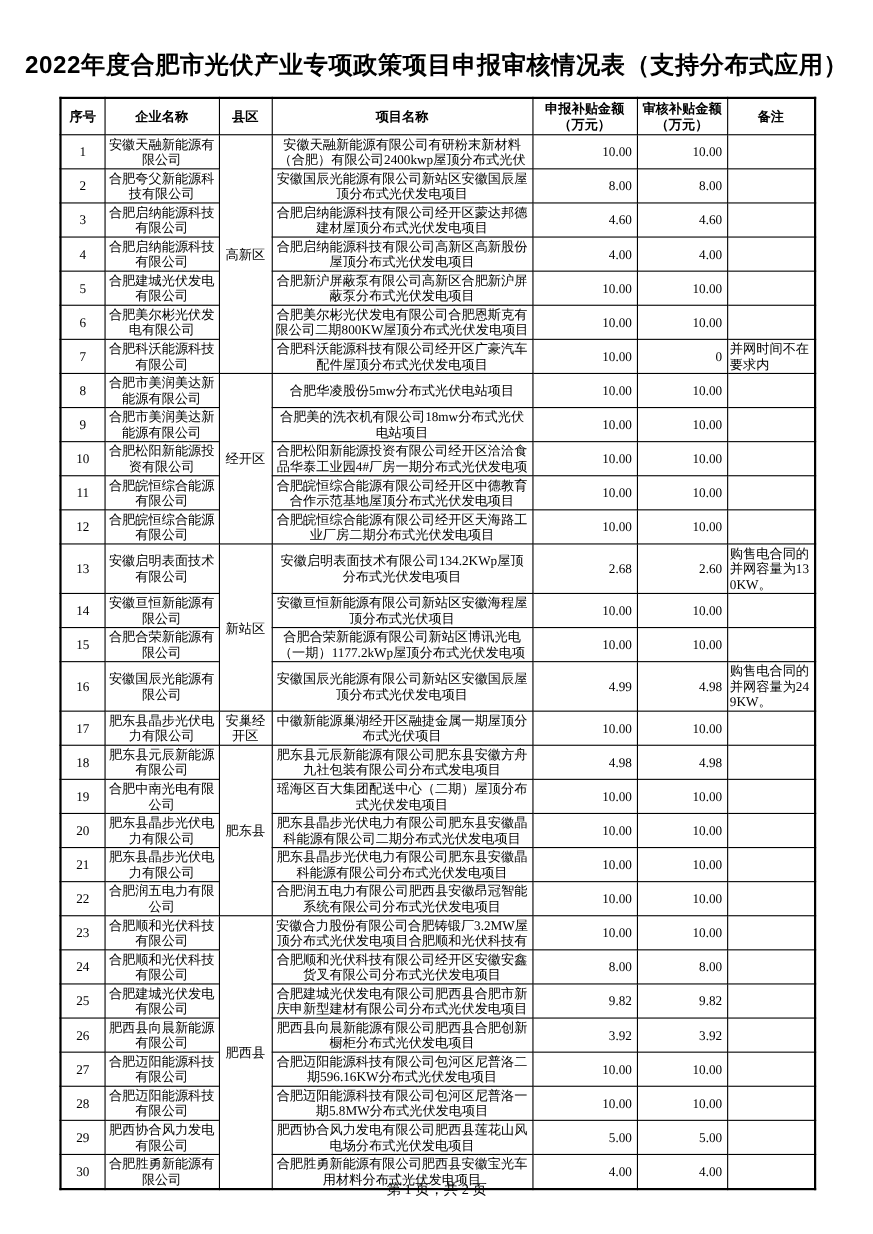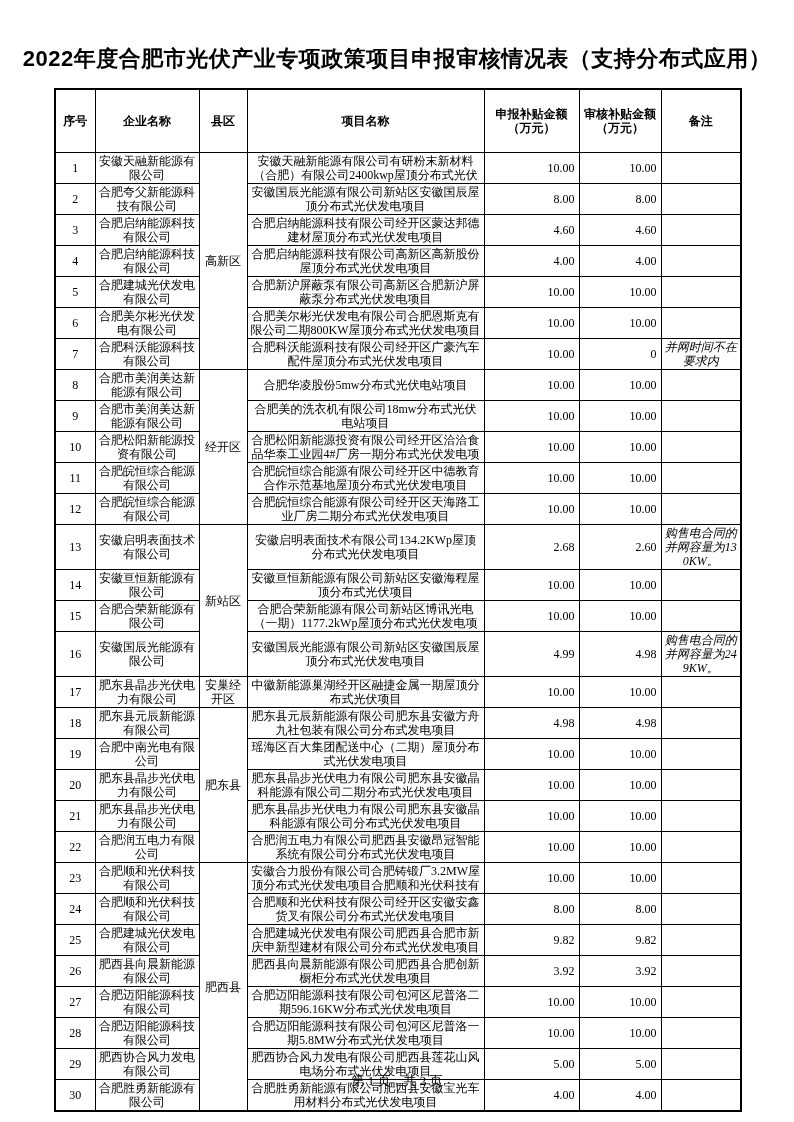--- a/index.html
+++ b/index.html
@@ -34,29 +34,29 @@
     padding:1px 2px;
     vertical-align:middle;
     overflow:hidden;
     word-break:break-all;
   }
   .review-table th {
     font-weight:bold;
     text-align:center;
     white-space:pre-line;
     height:28px;
-    padding:17px 1px;
+    padding:2px 1px;
     font-family:Liberation Serif, serif;
   }
   .review-table td.no       { text-align:center; }
   .review-table td.company  { text-align:center; }
   .review-table td.district { text-align:center; }
   .review-table td.project  { text-align:center; }
   .review-table td.amount   { text-align:right; padding-right:4px;padding-left:32px; }
-  .review-table td.remark   { text-align:center;font-style:italic; }
+  .review-table td.remark   { text-align:left; }
   .review-table tbody tr    { height:30px; }
   .page-footer {
     position:absolute; top:1072px; left:0; width:100%;
     text-align:center;
     font-size:13px;
   }
 </style>
 </head>
 <body>
 

